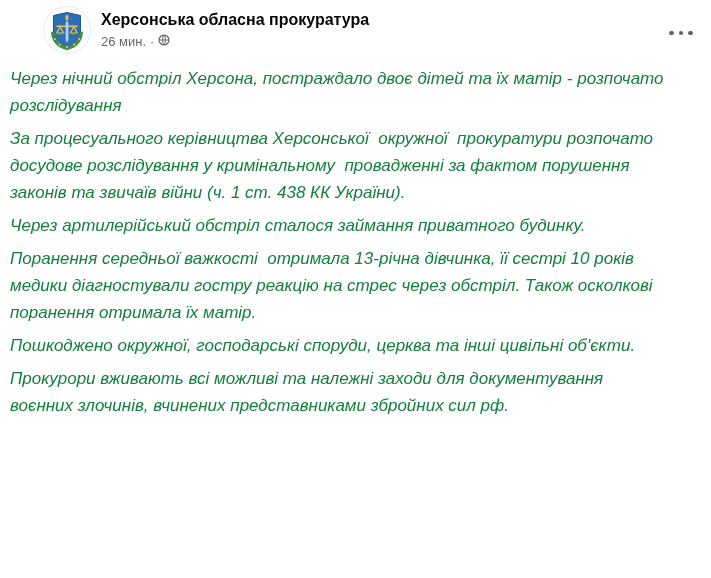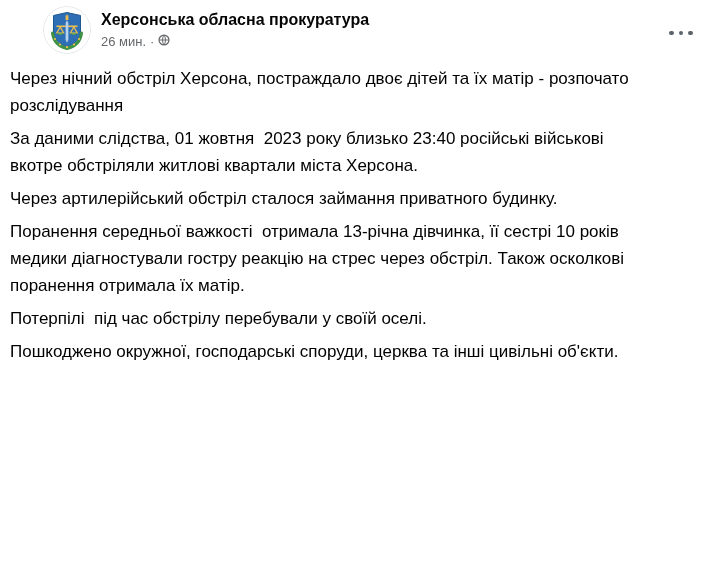--- a/index.html
+++ b/index.html
@@ -87,23 +87,24 @@
     background: #5b626a;
   }
   
   .post-body {
     padding: 11px 10px 0 10px;
   }
   .post-body p {
     margin: 0 0 6px 0;
     font-size: 17px;
     line-height: 27px;
-    color: #000000;
+    color: #15803d;
     white-space: pre-wrap;
     letter-spacing: 0;
+    font-style: italic;
   }
 </style>
 </head>
 <body>
 
 <div class="post">
 
   <div class="post-header">
 
     <a class="avatar">
@@ -156,23 +157,25 @@
     <div class="more-btn">
       <span class="dot"></span>
       <span class="dot"></span>
       <span class="dot"></span>
     </div>
   </div>
 
   <div class="post-body">
     <p>Через нічний обстріл Херсона, постраждало двоє дітей та їх матір - розпочато
 розслідування</p>
-    <p>За даними слідства, 01 жовтня  2023 року близько 23:40 російські військові
-вкотре обстріляли житлові квартали міста Херсона.</p>
+    <p>За процесуального керівництва Херсонської  окружної  прокуратури розпочато
+досудове розслідування у кримінальному  провадженні за фактом порушення
+законів та звичаїв війни (ч. 1 ст. 438 КК України).</p>
     <p>Через артилерійський обстріл сталося займання приватного будинку.</p>
     <p>Поранення середньої важкості  отримала 13-річна дівчинка, її сестрі 10 років
 медики діагностували гостру реакцію на стрес через обстріл. Також осколкові
 поранення отримала їх матір.</p>
-    <p>Потерпілі  під час обстрілу перебували у своїй оселі.</p>
     <p>Пошкоджено окружної, господарські споруди, церква та інші цивільні об'єкти.</p>
+    <p>Прокурори вживають всі можливі та належні заходи для документування
+воєнних злочинів, вчинених представниками збройних сил рф.</p>
   </div>
 
 </div>
 
 </body></html>

